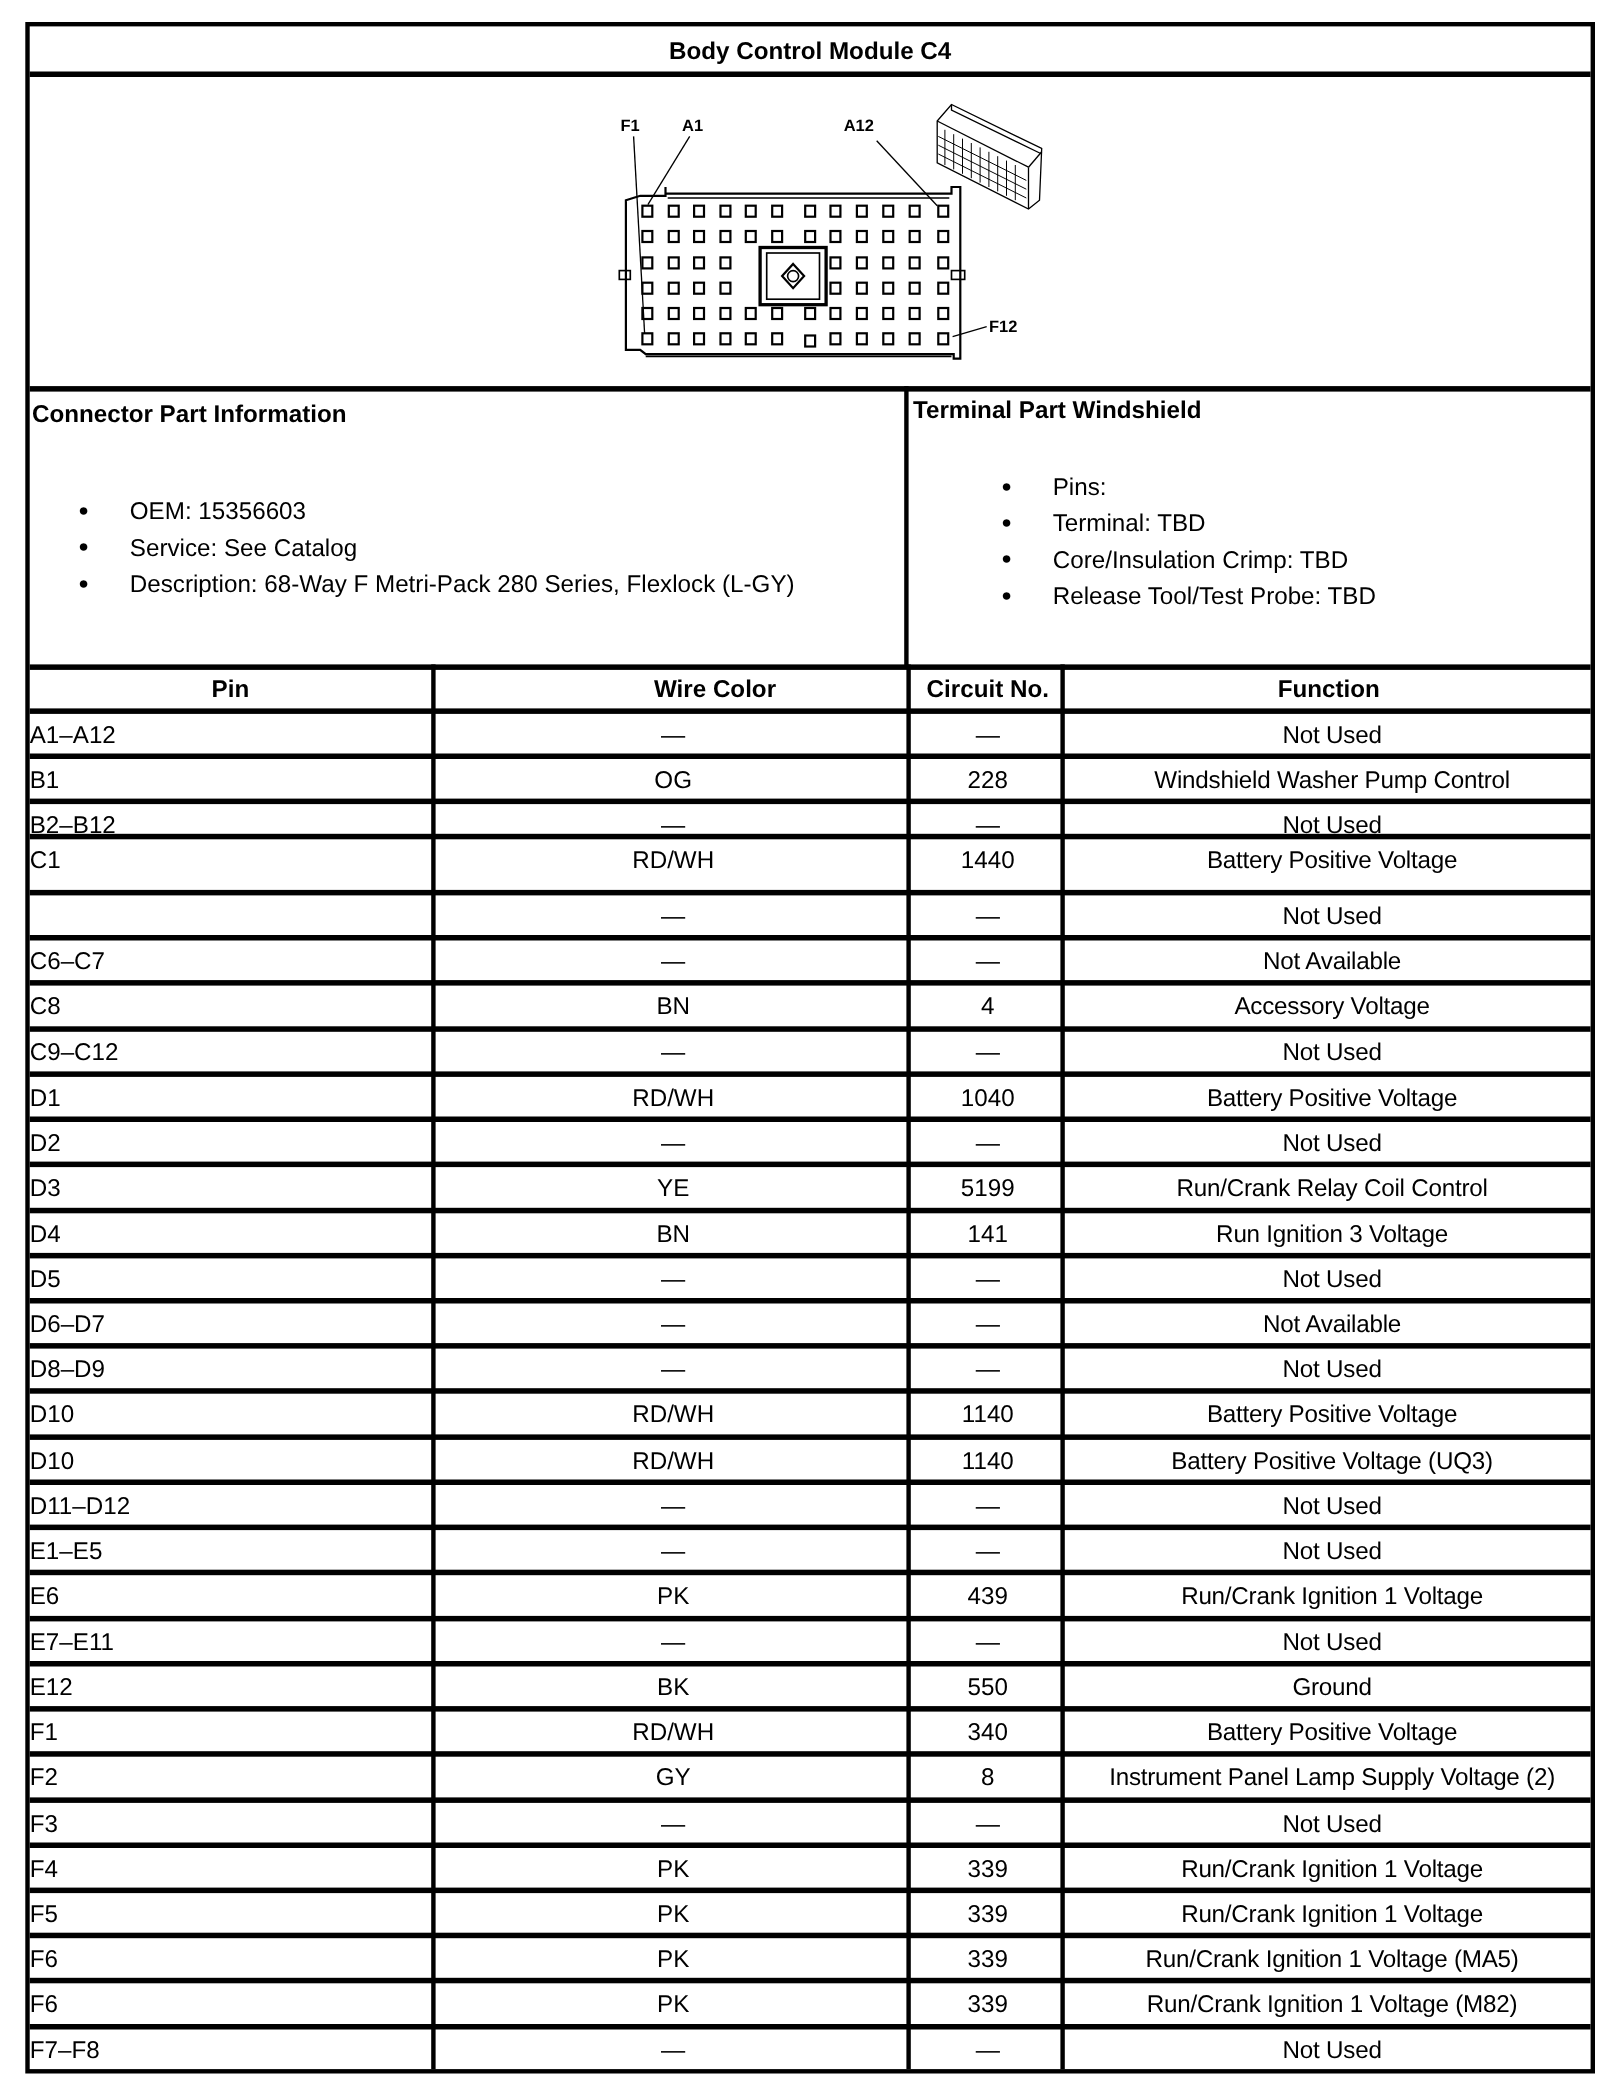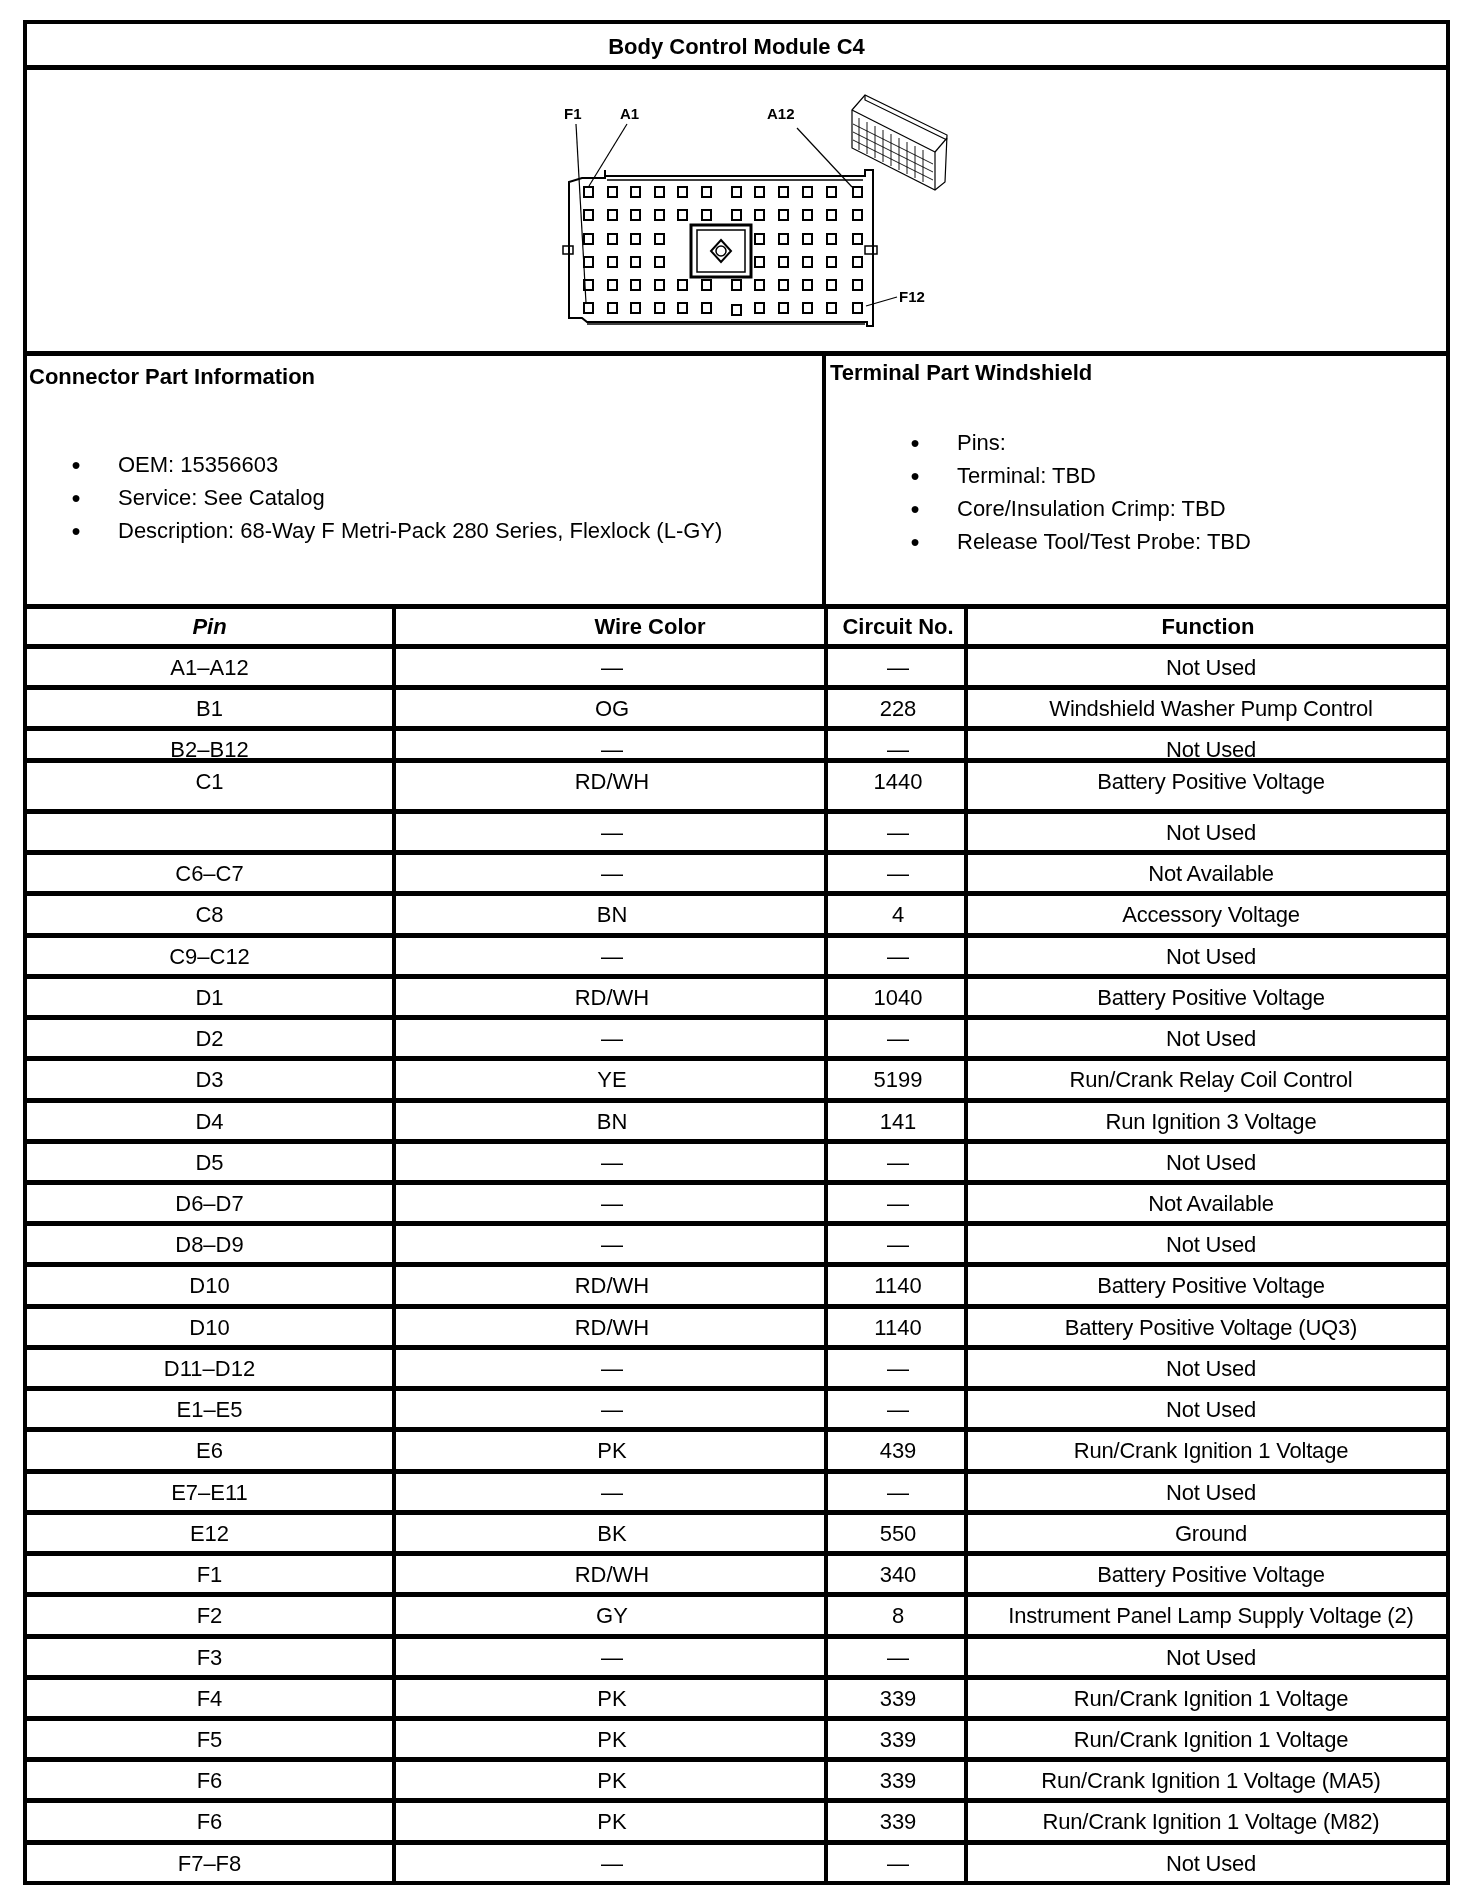--- a/index.html
+++ b/index.html
@@ -17,21 +17,21 @@
   .pi-list li { position:relative; height:33px; line-height:33px; white-space:nowrap; }
   .pi-list li .bullet { position:absolute; left:0; top:0; width:12px; text-align:center;
                         font-size:16px; }
   .pi-list li .txt { position:absolute; left:48px; top:0; }
   .th { position:absolute; top:584px; height:37px; line-height:37px; text-align:center;
         font-weight:bold; font-size:22px; white-space:nowrap; }
   .rows { position:absolute; left:0; top:625px; width:1419px; }
   .row { position:absolute; left:0; width:1419px; height:41.23px; }
   .cell { position:absolute; top:0; height:37px; line-height:37px; font-size:22px;
           white-space:nowrap; overflow:hidden; }
-  .c-pin { left:0; width:365px; text-align:center; }
+  .c-pin { left:0; width:365px; }
   .c-wire { left:369px; width:432px; text-align:center; }
   .c-circ { left:801px; width:140px; text-align:center; }
   .c-func { left:945px; width:472px; text-align:center; padding-left:3px; letter-spacing:-0.2px; }
   .row .sep { position:absolute; left:0; width:1419px; height:5px; background:#000; top:-5px; }
 </style>
 </head>
 <body>
 
 <div class="sheet">
 
@@ -196,21 +196,21 @@
         <span class="txt">Core/Insulation Crimp: TBD</span>
       </li>
     <li>
         <span class="bullet">●</span>
         <span class="txt">Release Tool/Test Probe: TBD</span>
       </li>
   </ul>
 
   <div class="hline" style="left:0;top:580px;width:1419px;"></div>
 
-  <div class="th" style="left:0;width:365px;font-style:italic;">Pin</div>
+  <div class="th" style="left:0;width:365px;">Pin</div>
   <div class="th" style="left:369px;width:508px;">Wire Color</div>
   <div class="th" style="left:801px;width:140px;">Circuit No.</div>
   <div class="th" style="left:945px;width:472px;">Function</div>
 
   <div class="vline" style="left:365px;top:580px;height:1277px;"></div>
   <div class="vline" style="left:797px;top:580px;height:1277px;"></div>
   <div class="vline" style="left:937px;top:580px;height:1277px;"></div>
 
   <div class="rows">
     <div class="row" style="top:0px">

